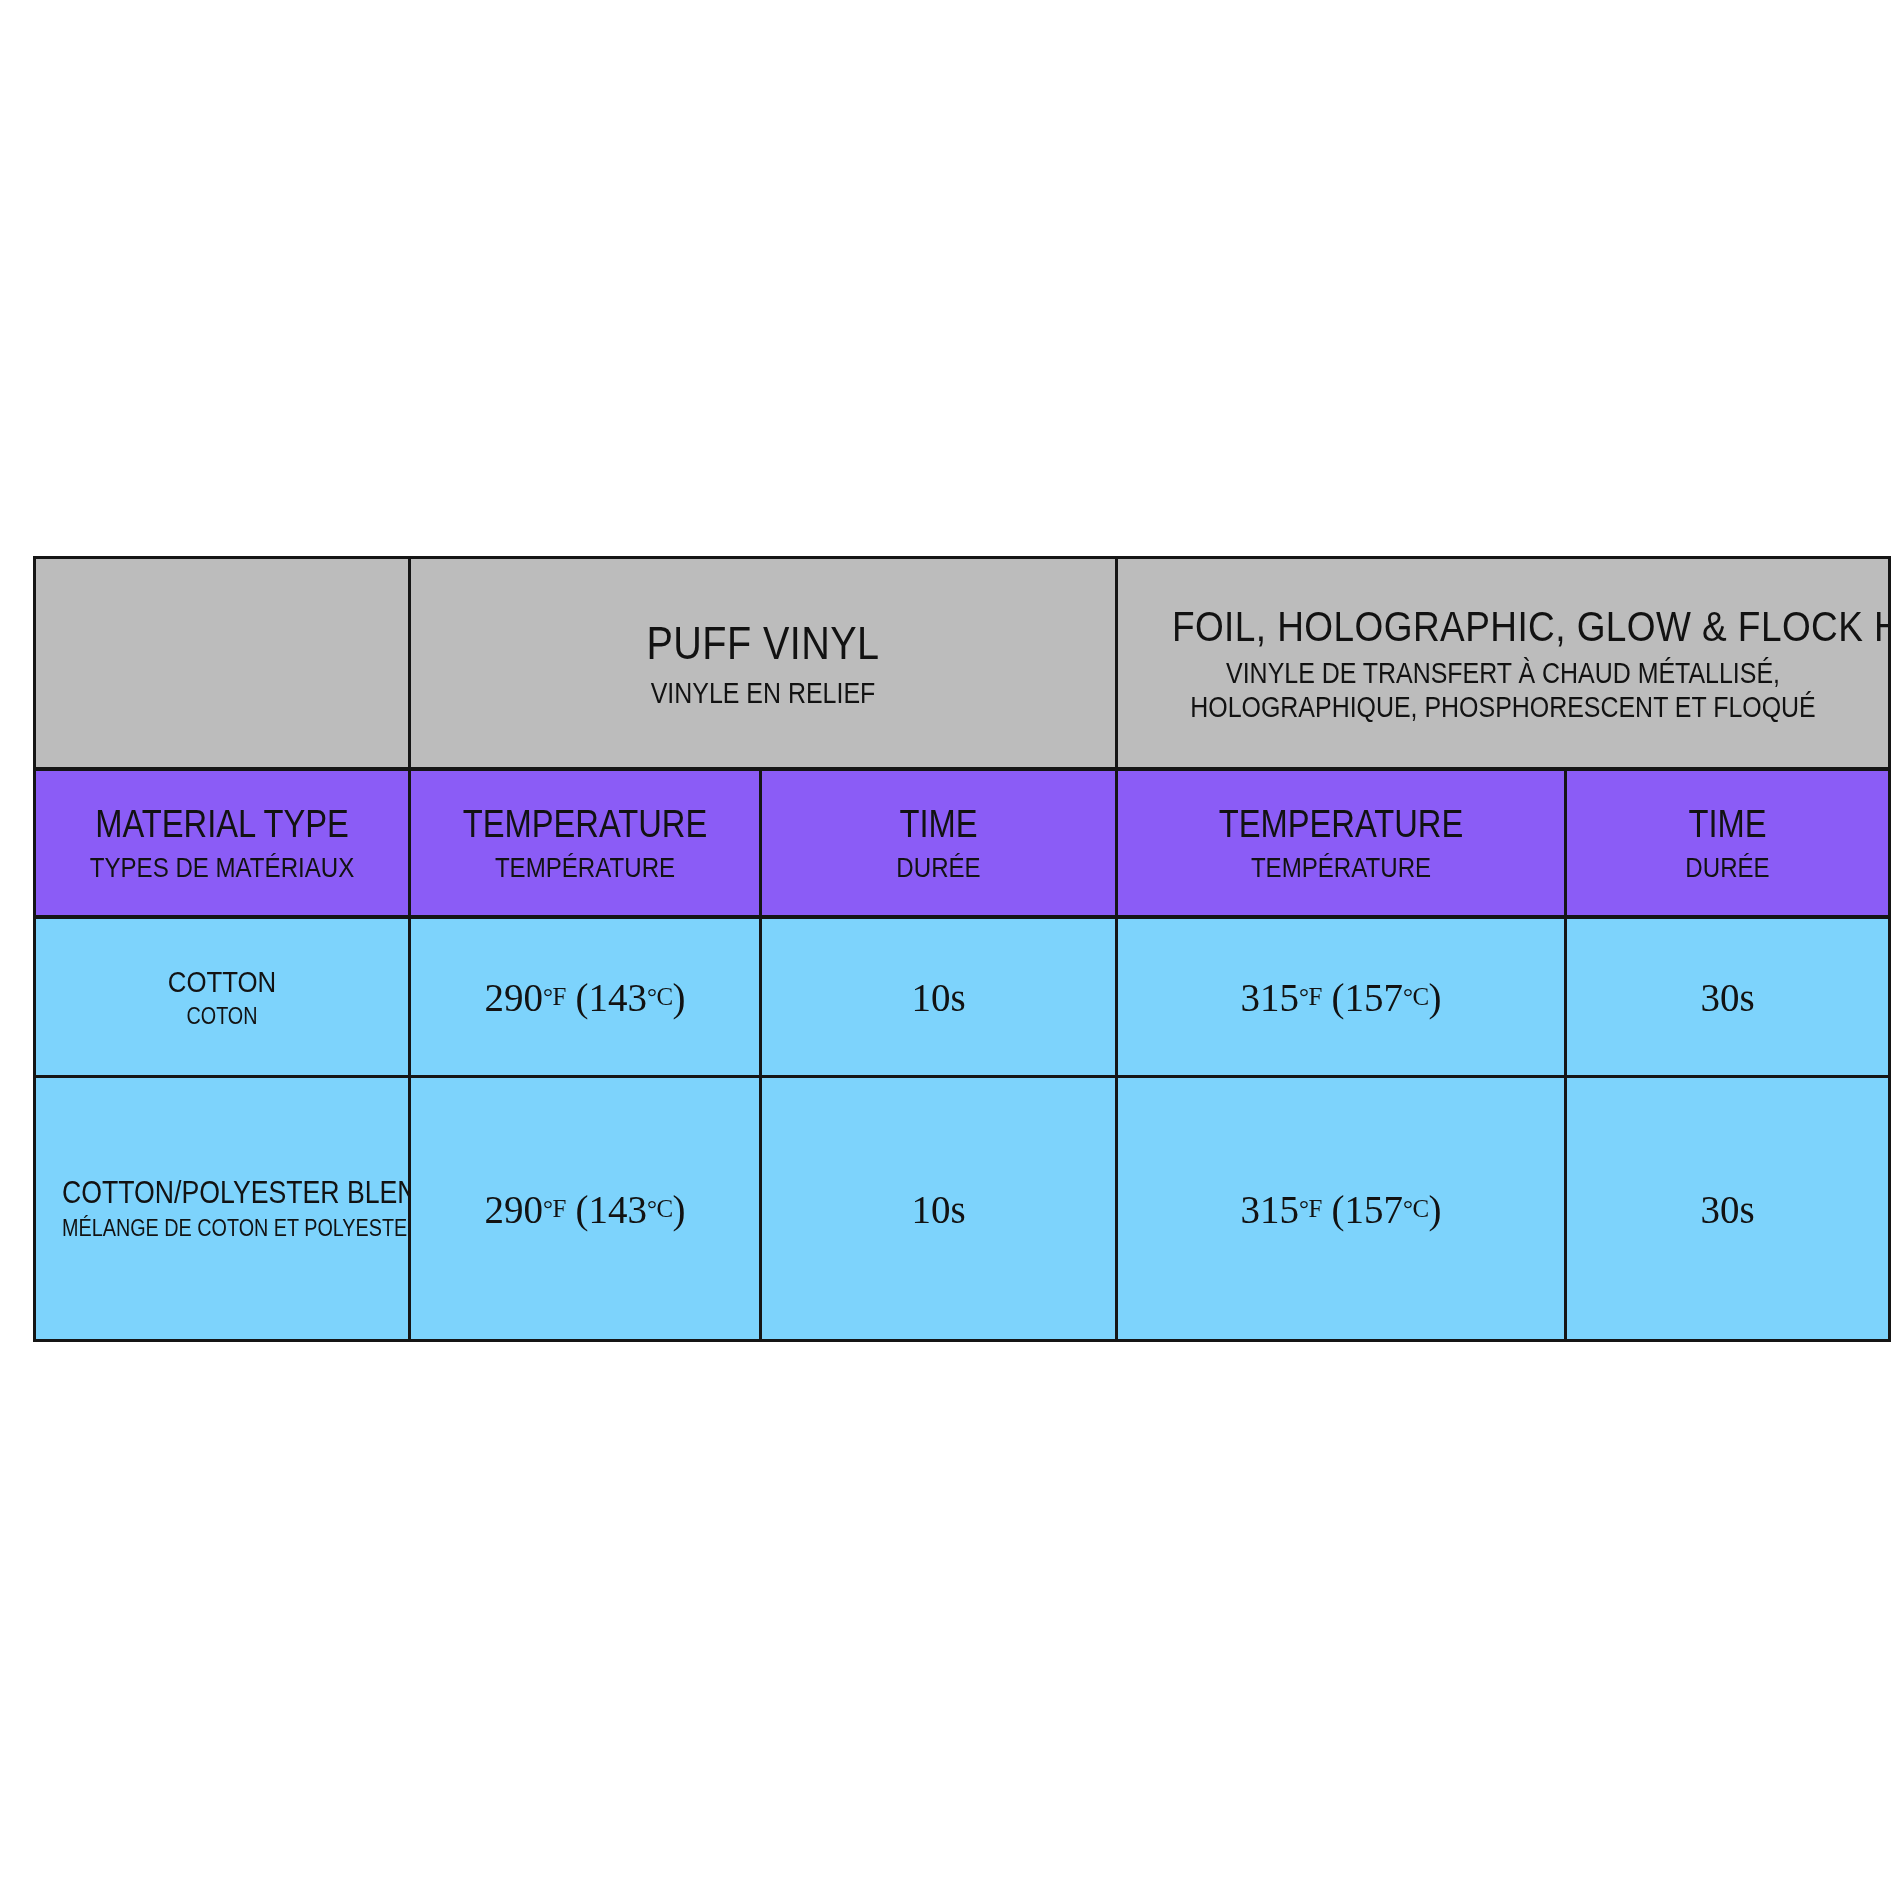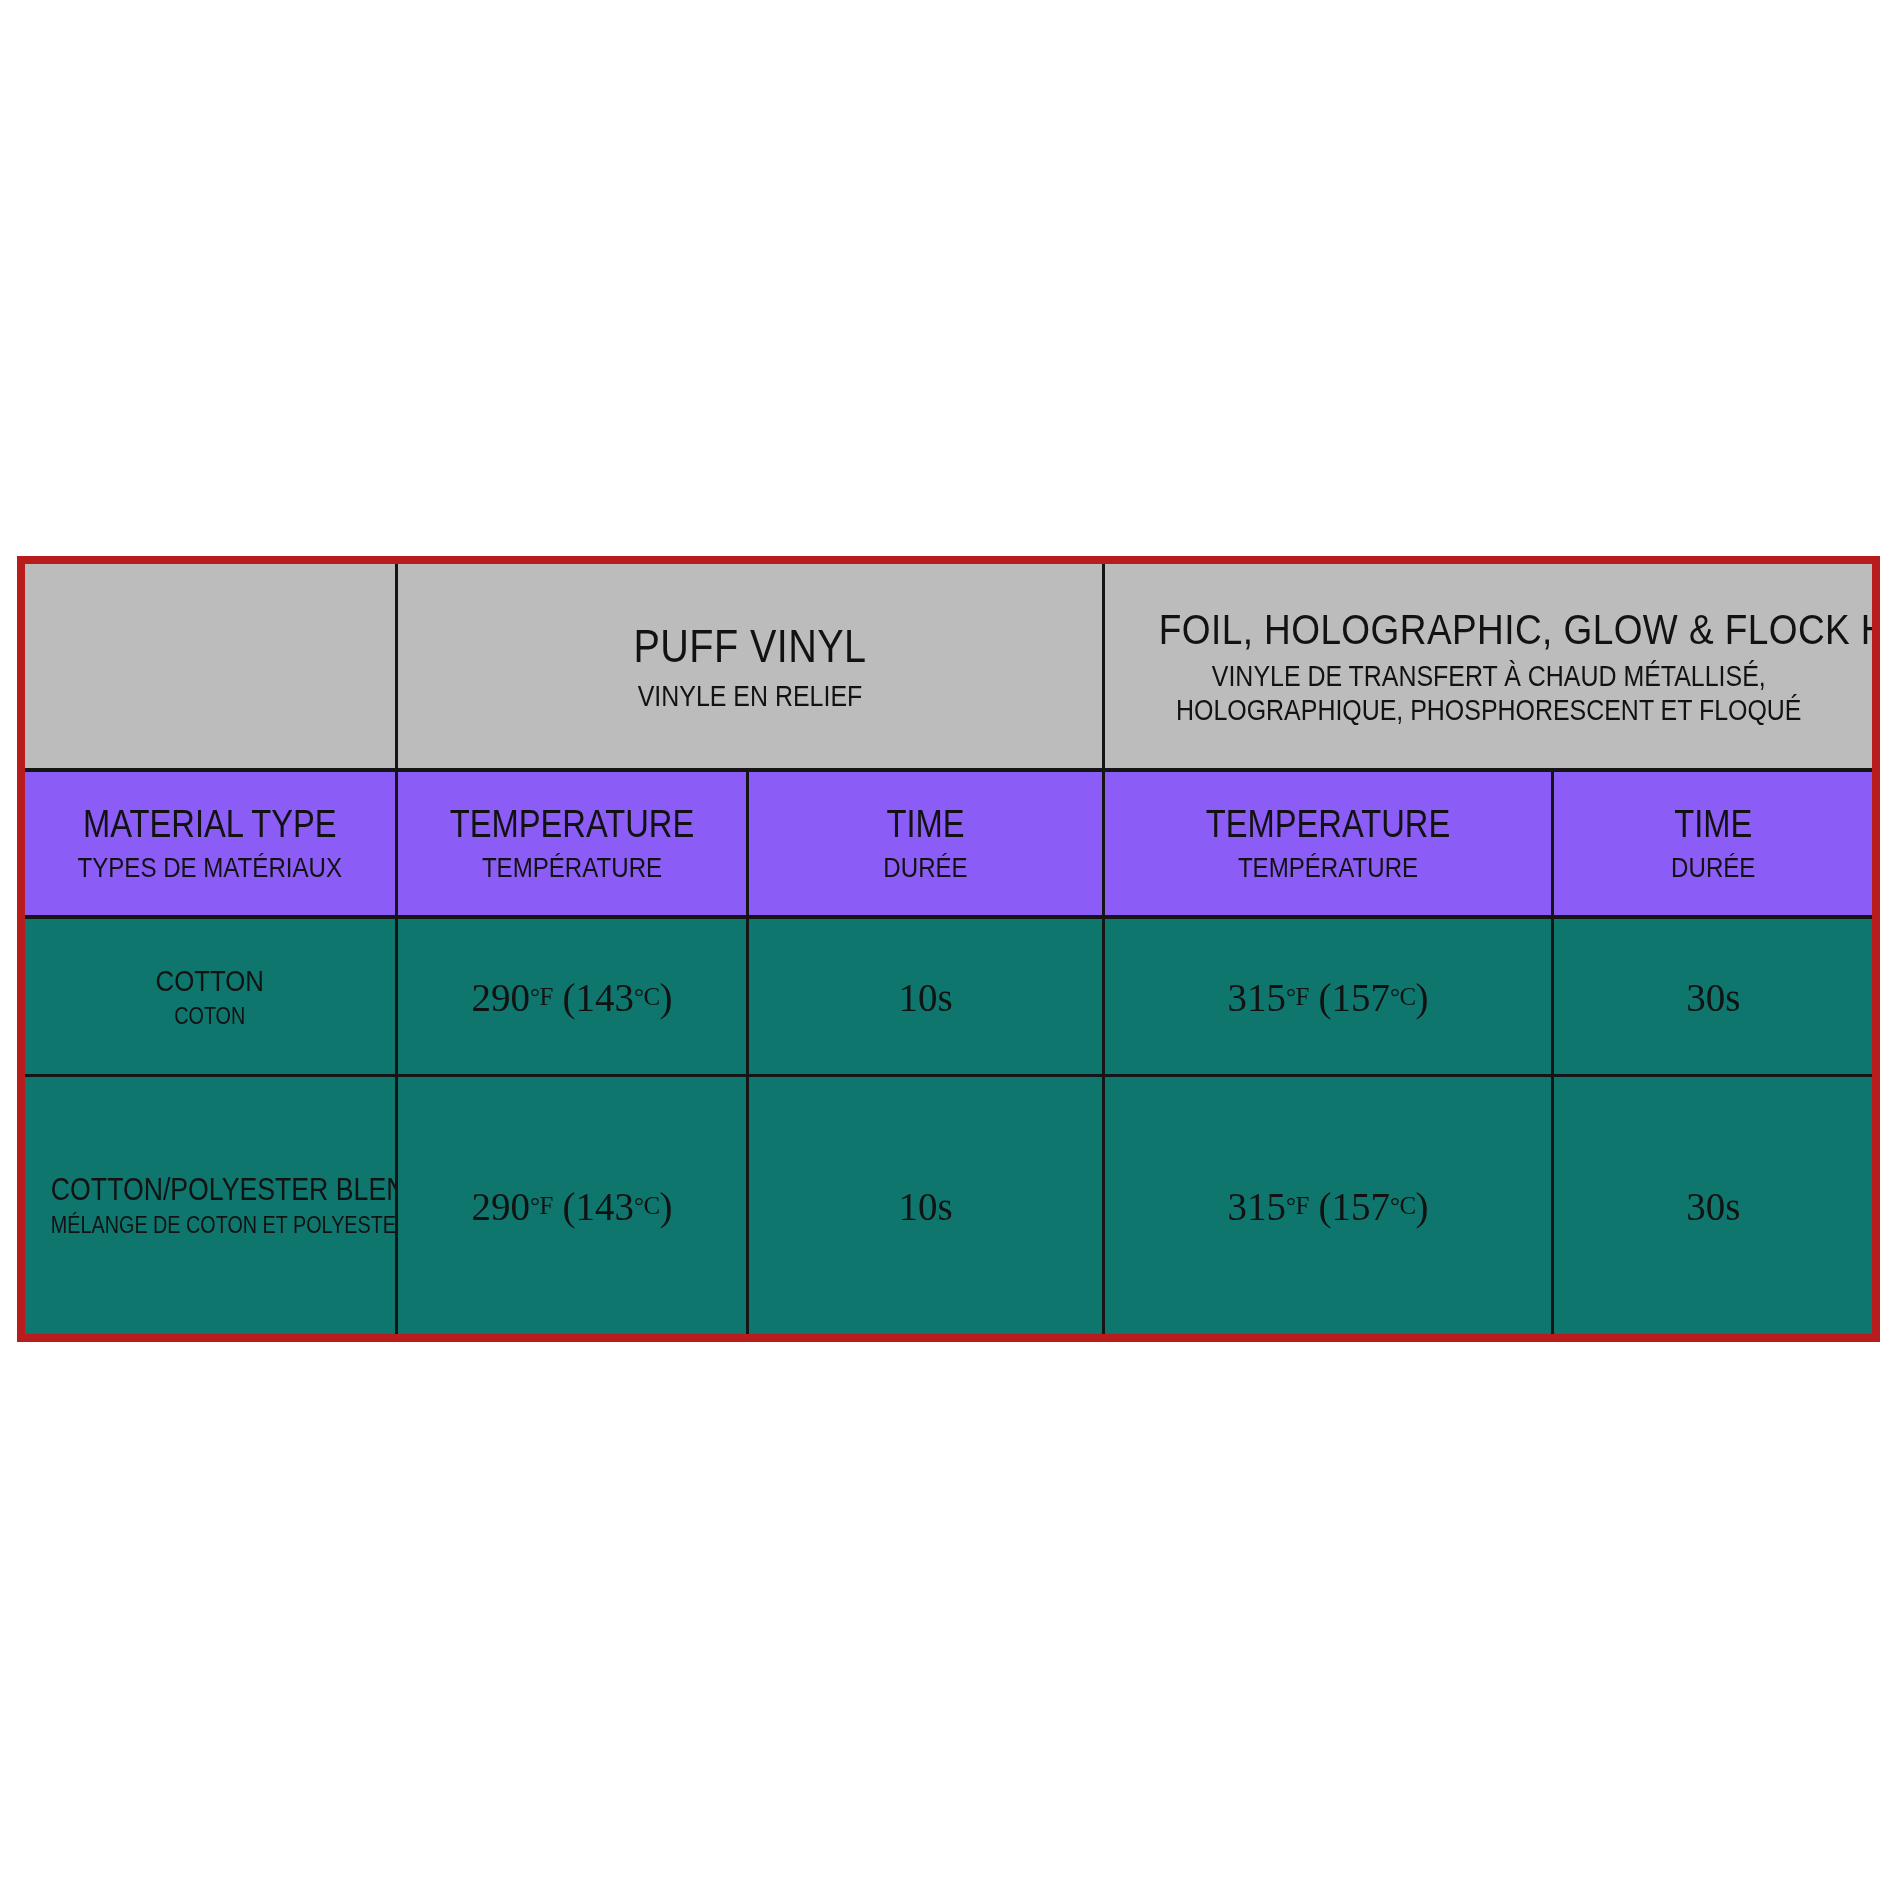--- a/index.html
+++ b/index.html
@@ -13,38 +13,38 @@
   }
   #canvas {
     position: relative;
     width: 1900px;
     height: 1900px;
     background: #ffffff;
     overflow: hidden;
   }
   table.spec {
     position: absolute;
-    left: 17px;
+    left: 33px;
     top: 556px;
     width: 1855px;
     height: 786px;
     border-collapse: collapse;
     table-layout: fixed;
-    border: 8px solid #b91c1c;
+    border: 2px solid #b91c1c;
   }
   table.spec td, table.spec th {
     border: 3px solid #151515;
     text-align: center;
     vertical-align: middle;
     padding: 0;
     overflow: hidden;
   }
   tr.group-row th { border-bottom-width: 4px; background: #bcbcbc; }
   tr.colhead-row th { border-bottom-width: 4px; background: #8b5cf6; }
-  tr.data-row td { background: #0f766e; }
+  tr.data-row td { background: #7dd3fc; }
 
   .cond {
     display: block;
     transform: scaleX(0.86);
     transform-origin: 50% 50%;
     white-space: nowrap;
     line-height: 1.18;
   }
   .group-title   { font-size: 46px; font-weight: 400; letter-spacing: 0.5px; }
   .group-title.long { font-size: 43px; }

